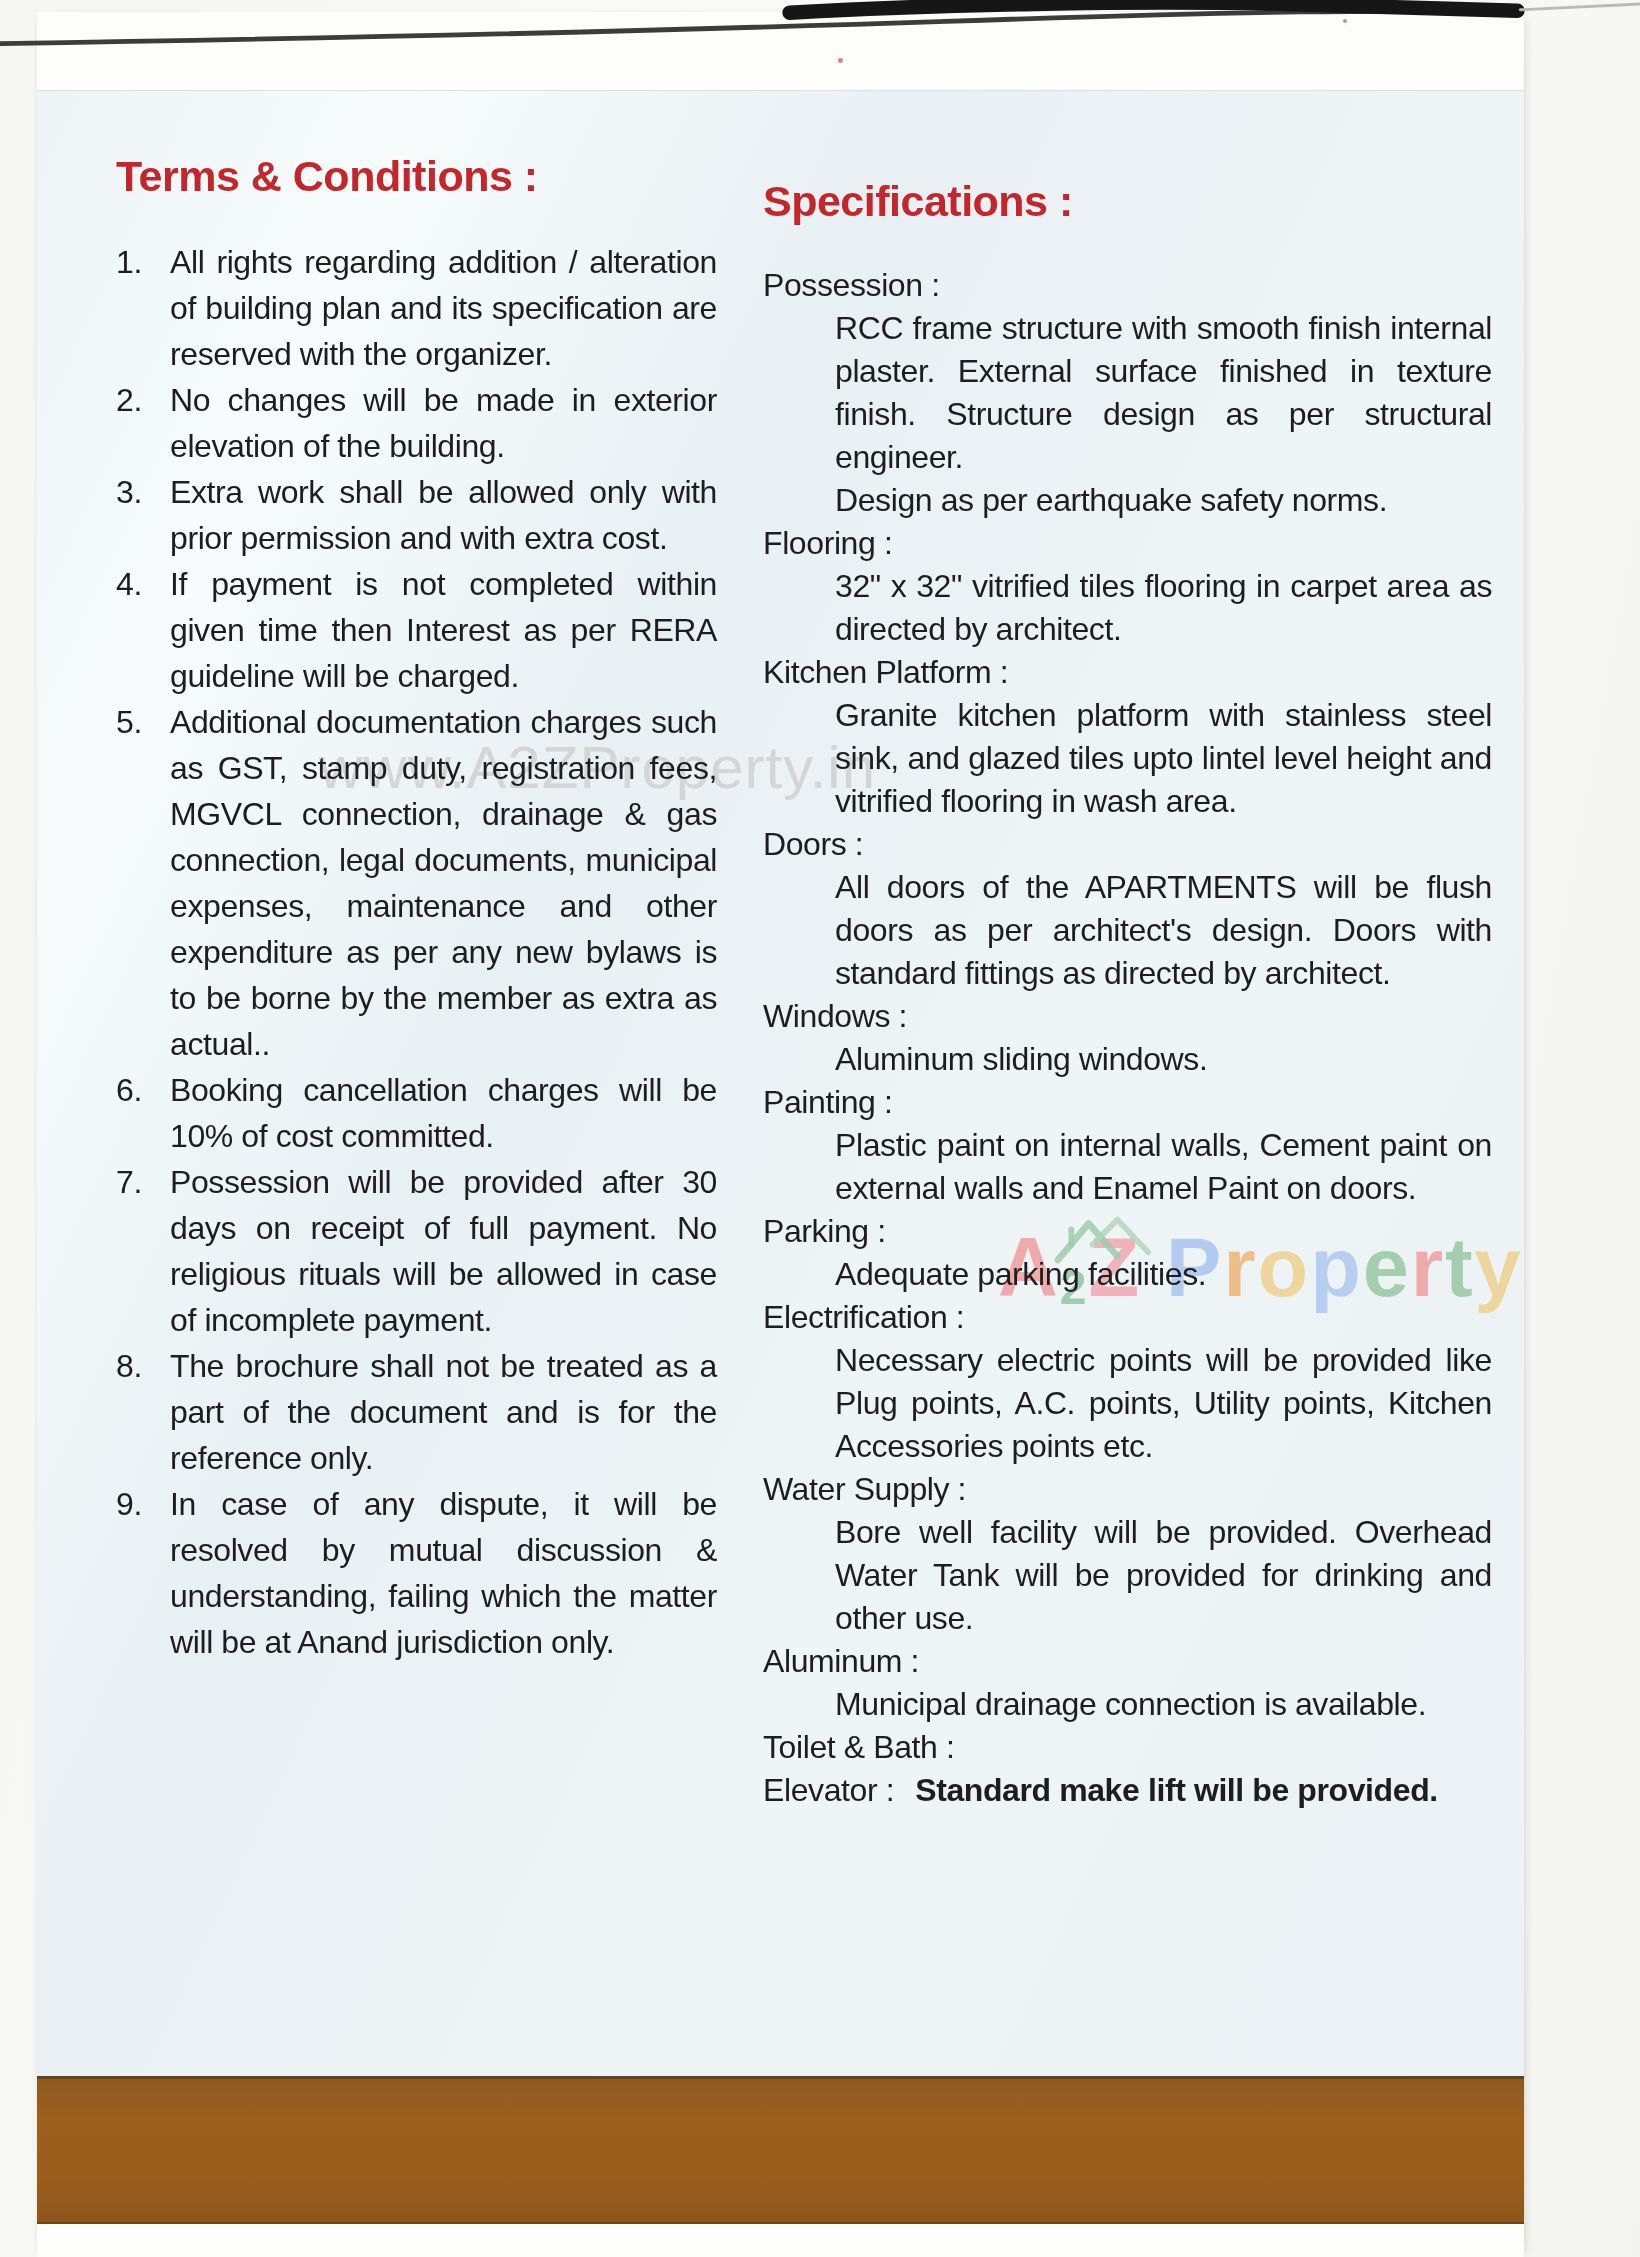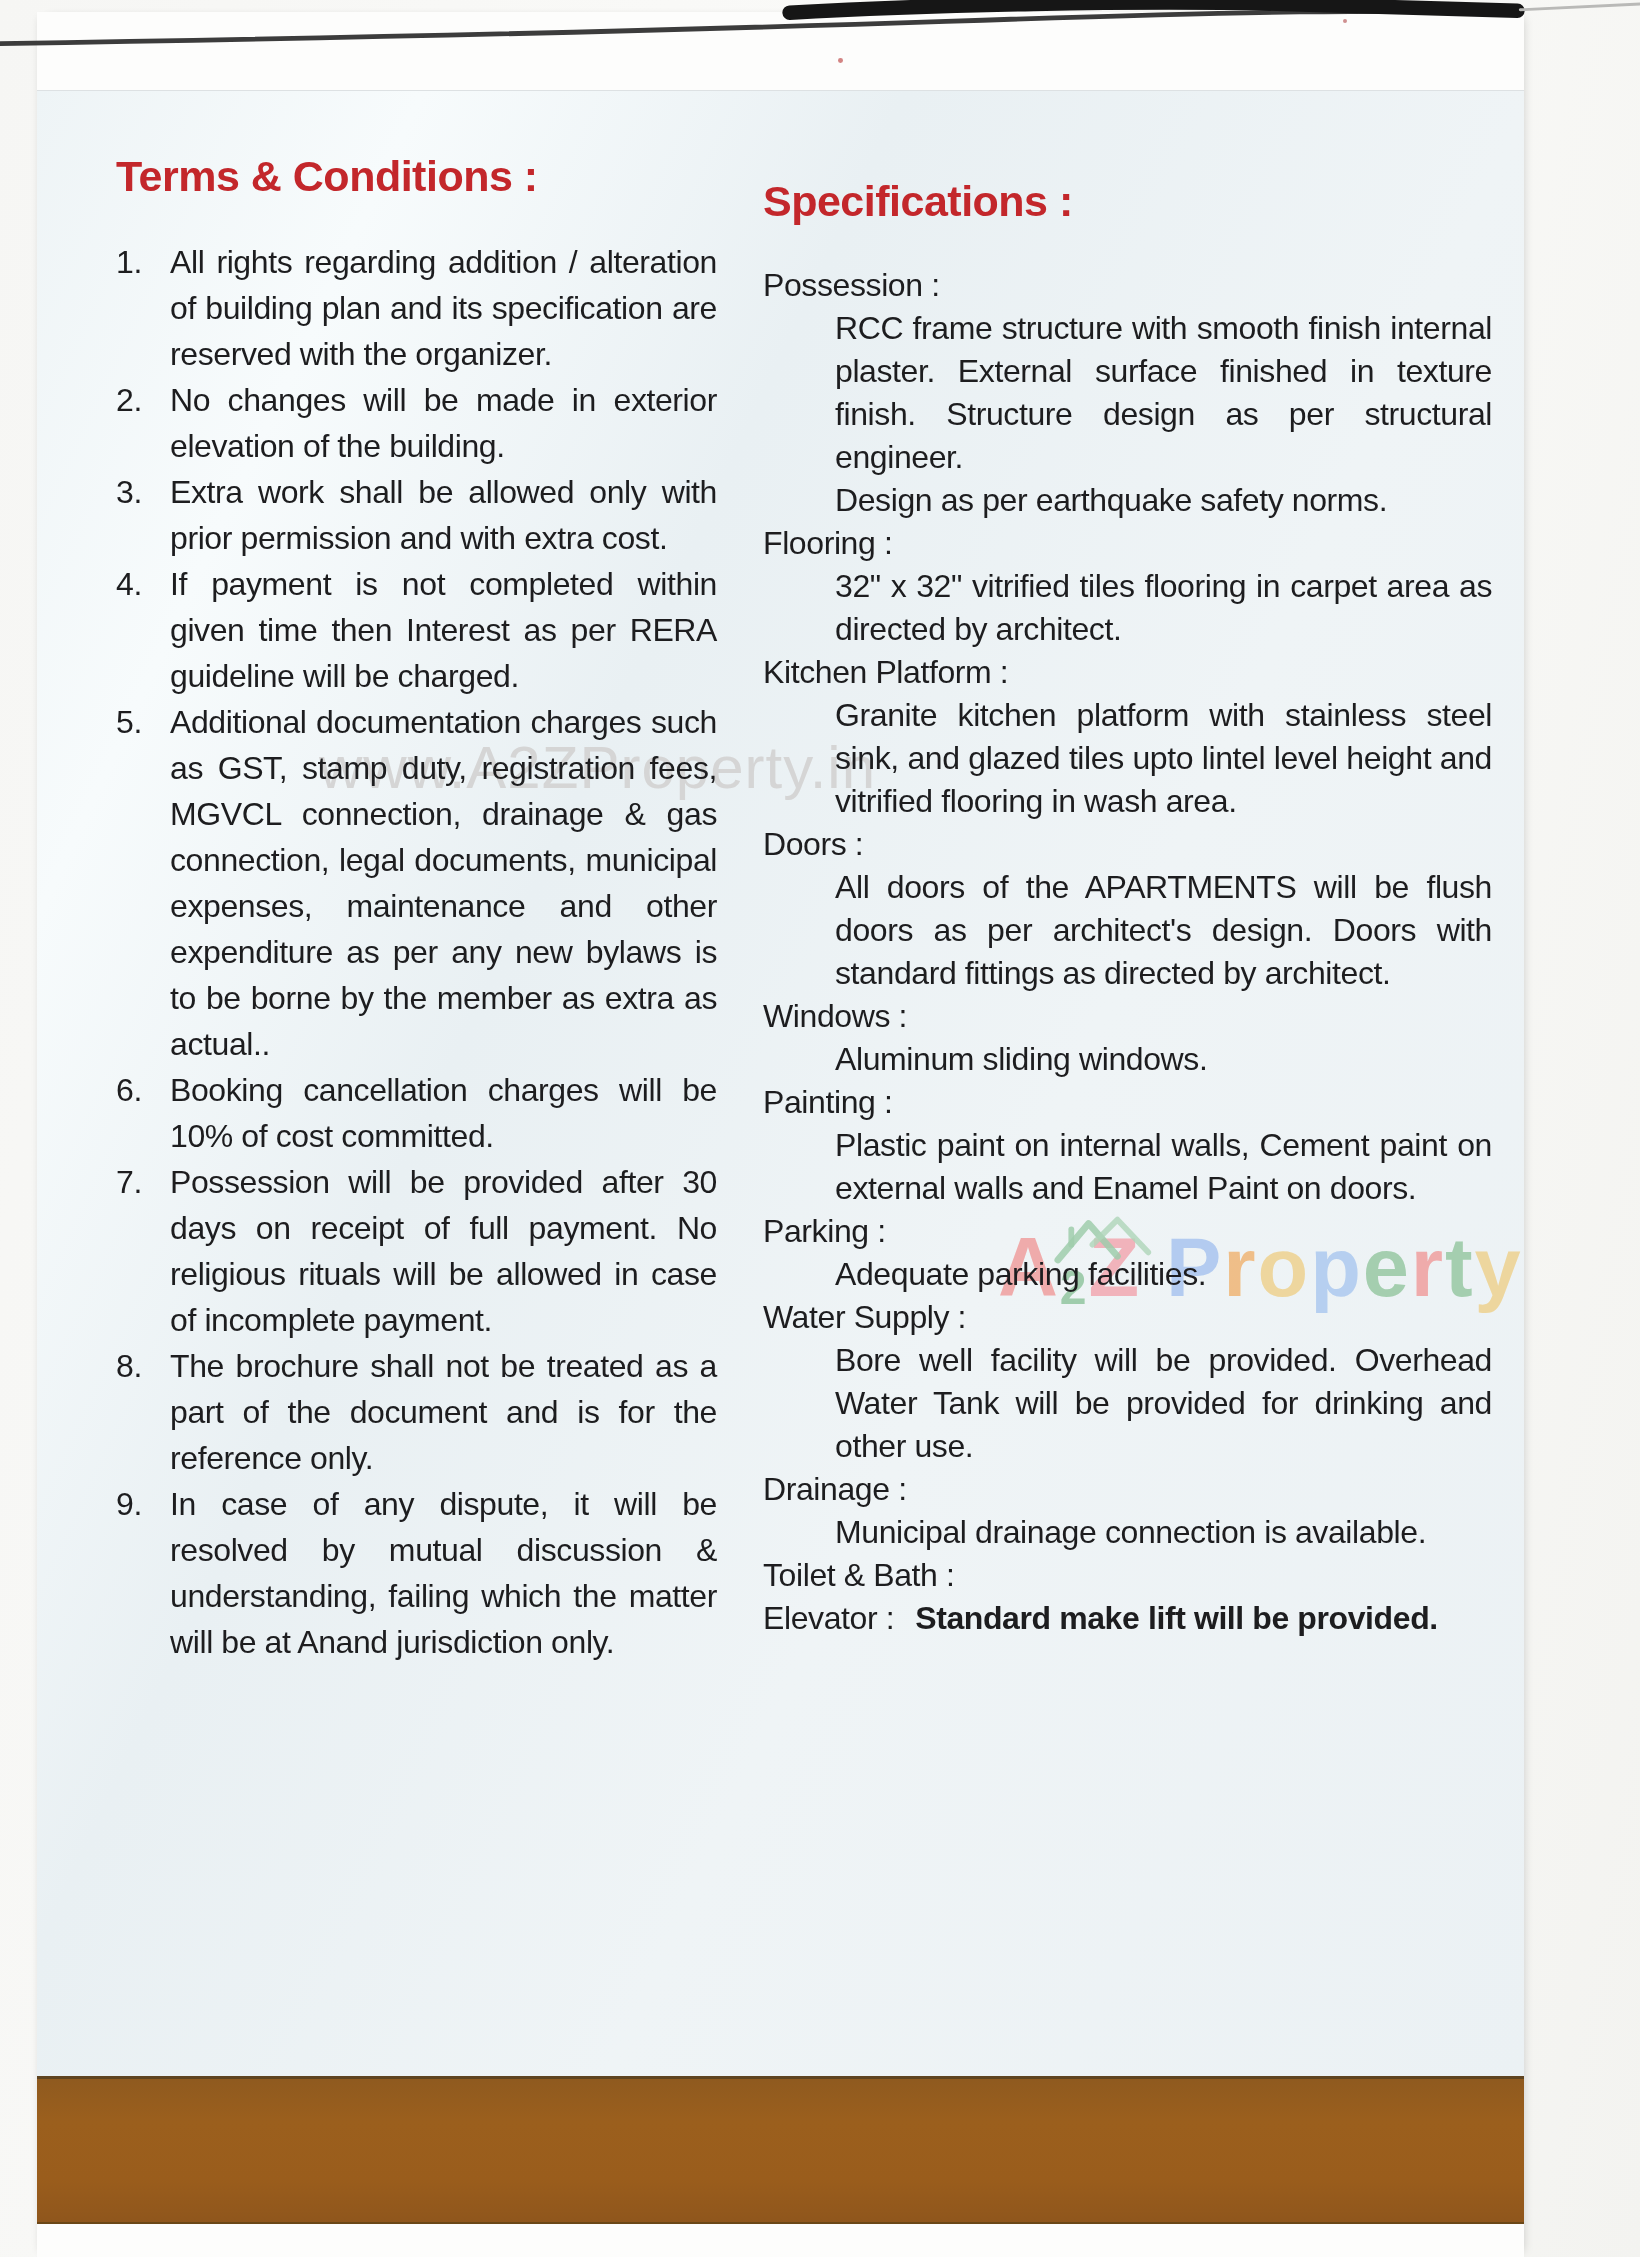--- a/index.html
+++ b/index.html
@@ -150,25 +150,29 @@
         </div>
         <div>
           <div class="spec-label">Painting :</div>
           <p class="spec-par">Plastic paint on internal walls, Cement paint on external walls and Enamel Paint on doors.</p>
         </div>
         <div>
           <div class="spec-label">Parking :</div>
           <p class="spec-par">Adequate parking facilities.</p>
         </div>
         <div>
+          <div class="spec-label">Electrification :</div>
+          <p class="spec-par">Necessary electric points will be provided like Plug points, A.C. points, Utility points, Kitchen Accessories points etc.</p>
+        </div>
+        <div>
           <div class="spec-label">Water Supply :</div>
           <p class="spec-par">Bore well facility will be provided. Overhead Water Tank will be provided for drinking and other use.</p>
         </div>
         <div>
-          <div class="spec-label">Drainage :</div>
+          <div class="spec-label">Aluminum :</div>
           <p class="spec-par">Municipal drainage connection is available.</p>
         </div>
         <div>
           <div class="spec-label">Toilet &amp; Bath :</div>
         </div>
         <div>
           <div class="spec-label"><span>Elevator :</span><span class="spec-inline">Standard make lift will be provided.</span></div>
         </div>
       </div>
     </div>

